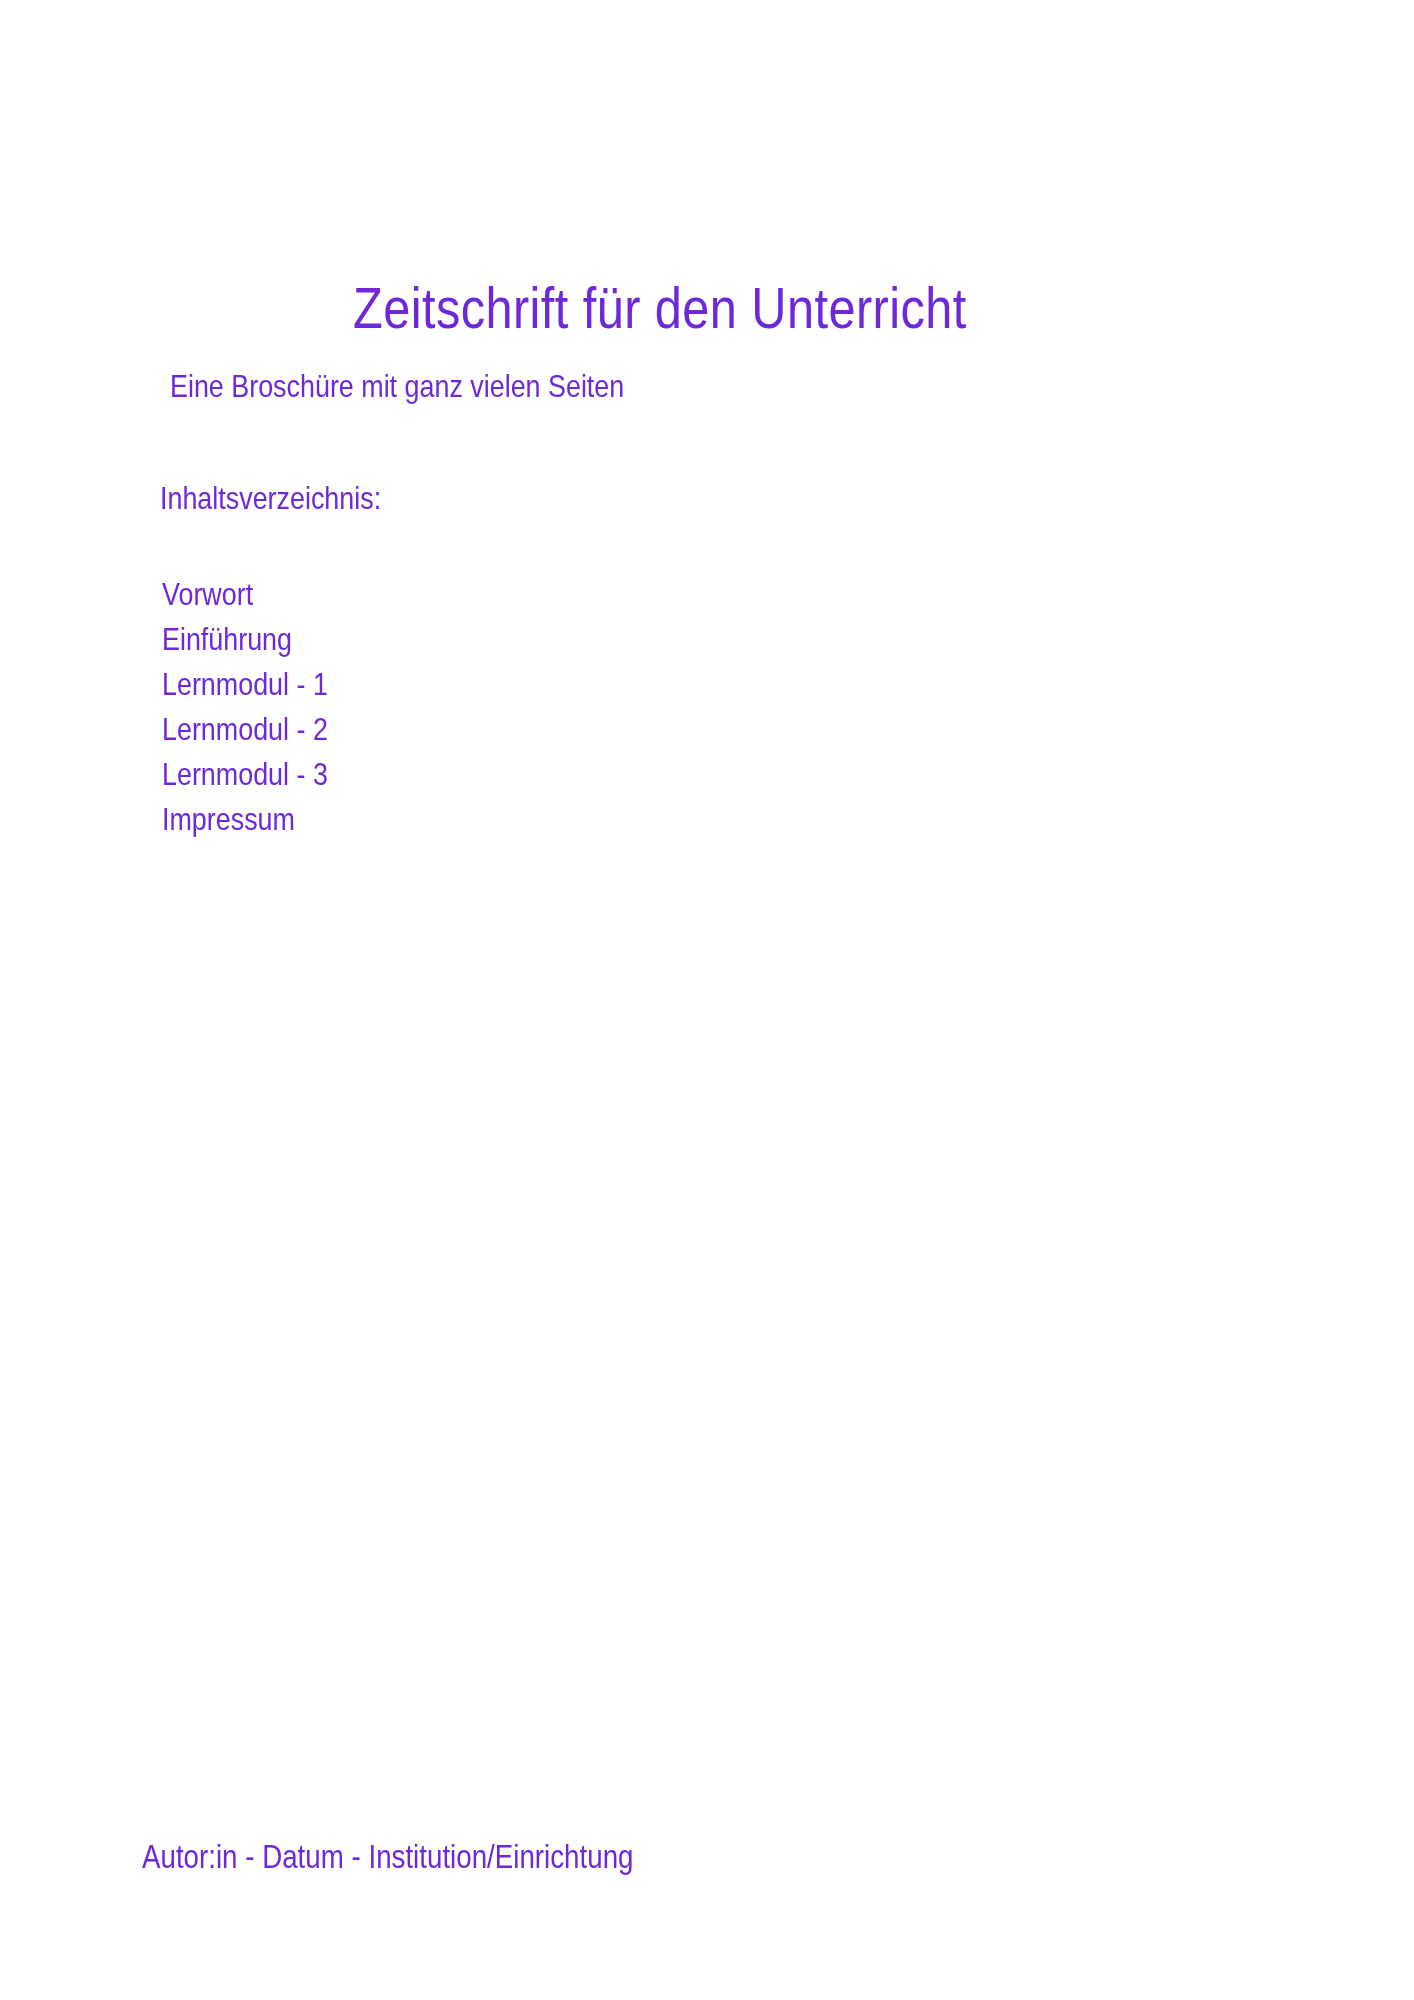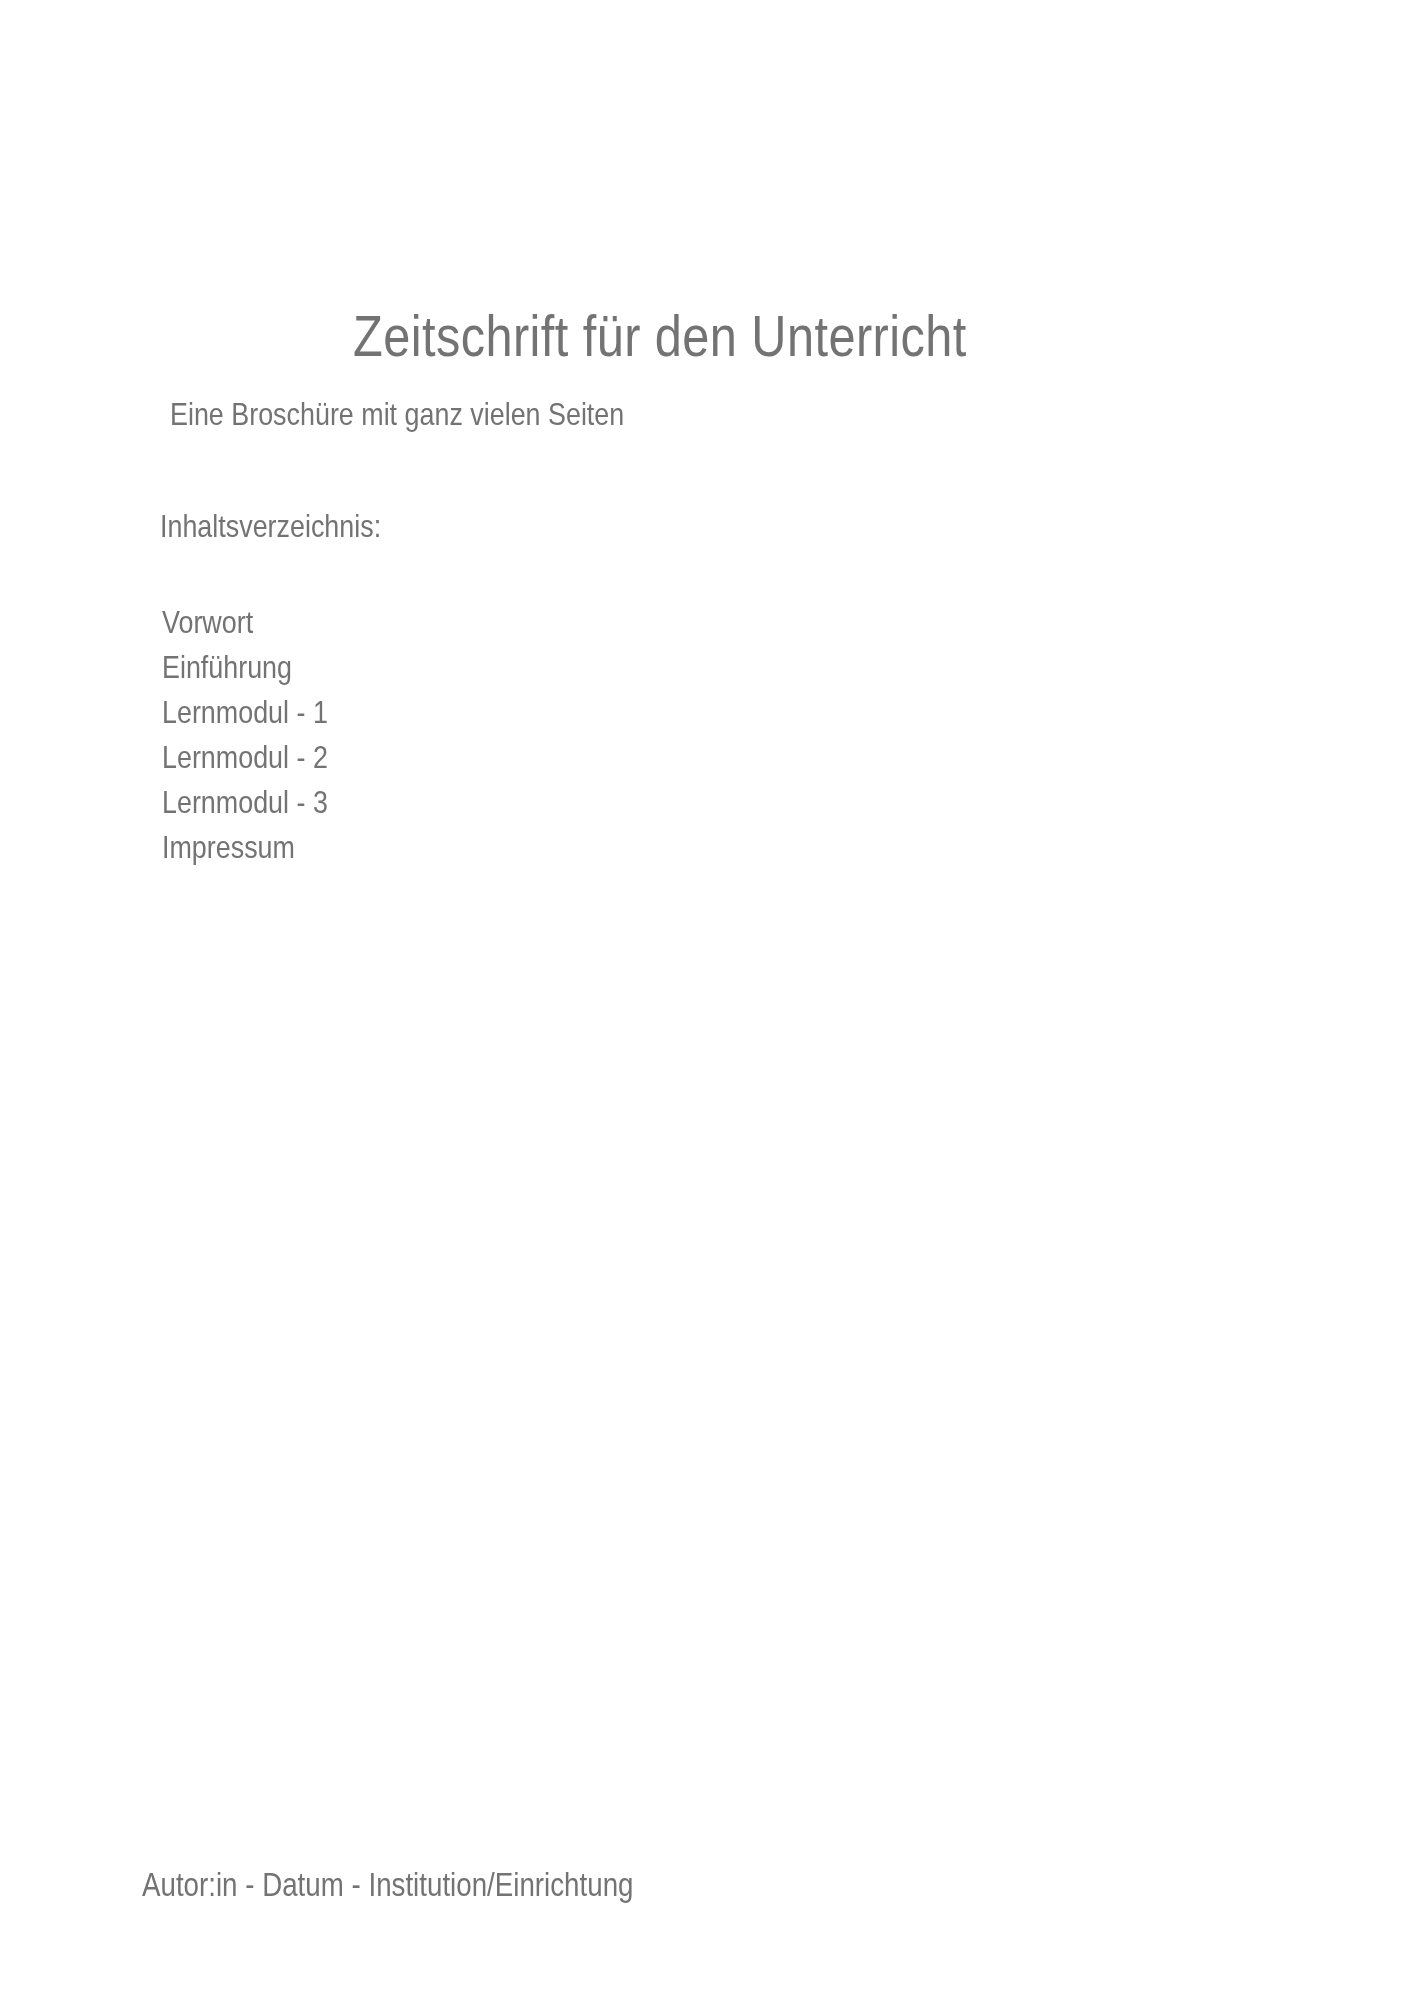--- a/index.html
+++ b/index.html
@@ -7,23 +7,22 @@
     margin: 0;
     padding: 0;
     background: #ffffff;
   }
   .page {
     position: relative;
     width: 1414px;
     height: 1905px;
     background: #ffffff;
     font-family: "Liberation Sans", sans-serif;
-    color: #737373;
+    color: #6d28d9;
     overflow: hidden;
-    margin-top: 28px;
   }
   
   .condensed {
     transform: scaleX(0.84);
     transform-origin: 0 0;
     white-space: nowrap;
   }
   .doc-title {
     position: absolute;
     left: 353px;

